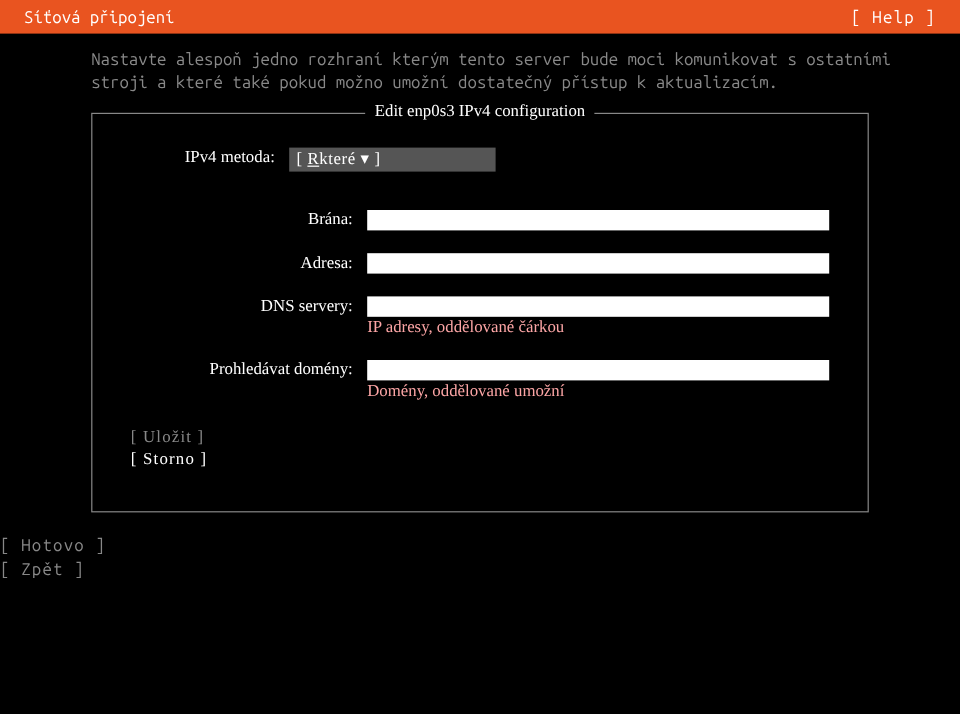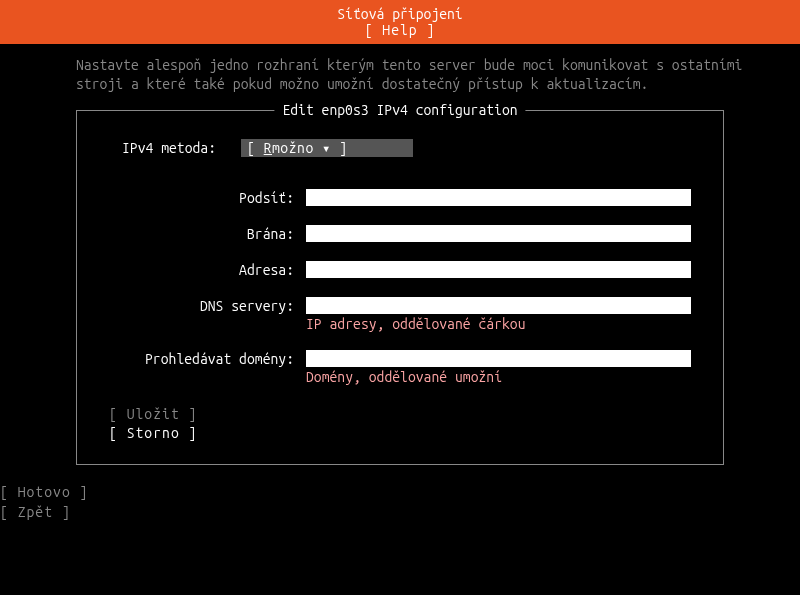--- a/index.html
+++ b/index.html
@@ -14,33 +14,33 @@
     overflow: hidden;
   }
   .header-bar {
     background: #e95420;
     color: #fff;
     padding: 6px 20px;
     display: flex;
     justify-content: space-between;
     align-items: center;
     font-size: 14px;
-    flex-direction: column;
   }
   .help-link { letter-spacing: 1px; }
   .instructions {
     color: #888;
     padding: 12px 56px 8px 76px;
     line-height: 1.35;
   }
   .dialog {
     border: 1px solid #888;
     margin: 8px 76px 12px 76px;
     position: relative;
-    padding: 28px 32px 20px 32px;
+    padding: 28px 32px 32px 32px;
+    font-family: Liberation Serif, serif;
   }
   .dialog-title {
     position: absolute;
     top: -9px;
     left: 50%;
     transform: translateX(-50%);
     background: #000;
     padding: 0 8px;
     color: #fff;
     white-space: nowrap;
@@ -88,48 +88,42 @@
     letter-spacing: 1px;
   }
   .btn-dim { color: #888; }
   .btn-bright { color: #fff; }
   .footer-buttons {
     line-height: 1.4;
     color: #888;
     margin-top: 18px;
   }
   .row-method { margin-bottom: 32px; }
-  .row-method .label { width: 120px; text-align: center; padding-left:0; }
+  .row-method .label { width: 120px; text-align: right; padding-left:0; }
 </style>
 </head>
 <body>
 
 <div class="header-bar">
   <span>Síťová připojení</span>
   <span class="help-link">[ Help ]</span>
 </div>
 
 <div class="instructions">Nastavte alespoň jedno rozhraní kterým tento server bude moci komunikovat s ostatními stroji a které také pokud možno umožní dostatečný přístup k aktualizacím.</div>
 
 <div class="dialog">
   <div class="dialog-title">Edit enp0s3 IPv4 configuration</div>
 
   <div class="row row-method">
     <div class="label">IPv4 metoda:</div>
     <div class="field-wrap">
-      <span class="select-box"><span>[ </span><span class="underline">R</span><span>možno</span><span>        ▾ ]</span></span>
+      <span class="select-box"><span>[ </span><span class="underline">R</span><span>které</span><span>        ▾ ]</span></span>
     </div>
   </div>
 
-  <div class="row">
-    <div class="label">Podsíť:</div>
-    <div class="field-wrap">
-      <div class="input-box"></div>
-    </div>
-  </div>
 
   <div class="row">
     <div class="label">Brána:</div>
     <div class="field-wrap">
       <div class="input-box"></div>
     </div>
   </div>
 
   <div class="row">
     <div class="label">Adresa:</div>

